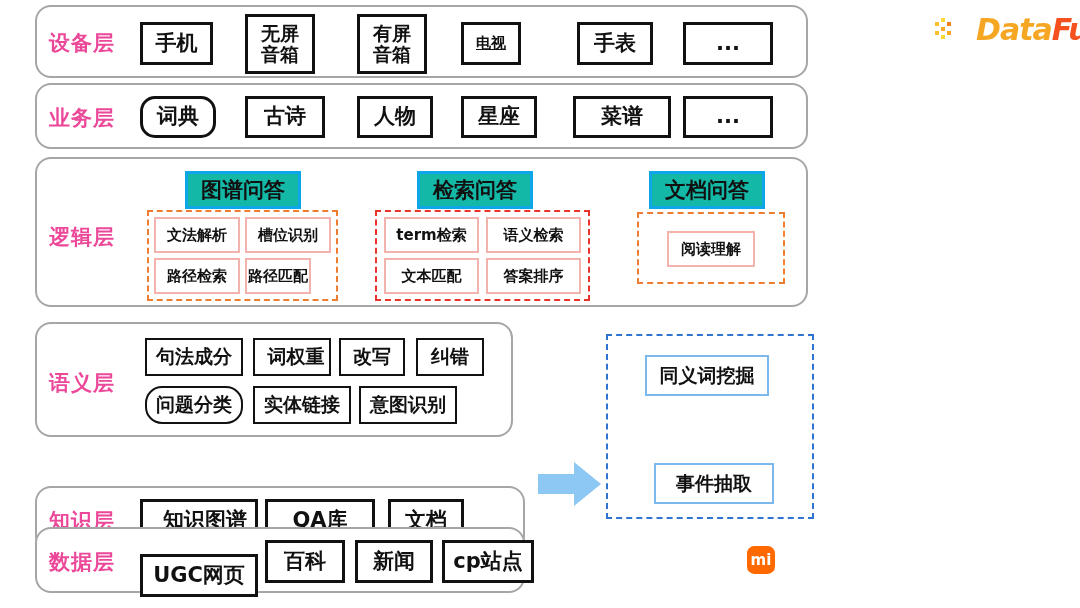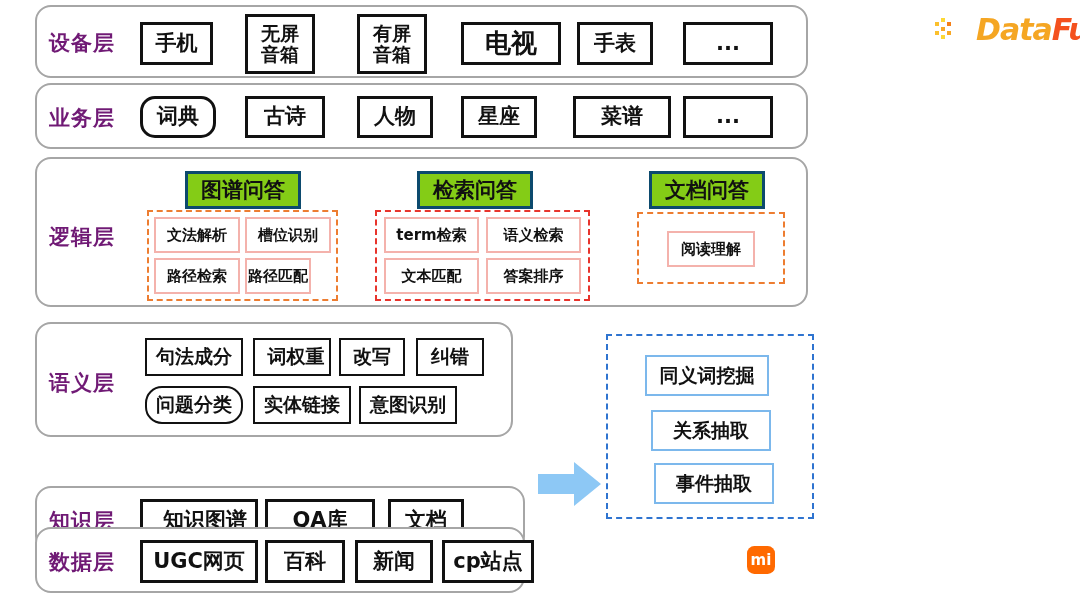--- a/index.html
+++ b/index.html
@@ -16,21 +16,21 @@
   .layer{
     position:absolute;
     border:2px solid #a6a6a6;
     border-radius:16px;
     background:#ffffff;
     box-sizing:border-box;
   }
   .layer-label{
     position:absolute;
     font-weight:bold;
-    color:#701a75;
+    color:#ec4899;
     white-space:nowrap;
     letter-spacing:1px;
   }
 
   
   .chip{
     position:absolute;
     border:3px solid #111111;
     background:#ffffff;
     box-sizing:border-box;
@@ -41,22 +41,22 @@
     font-weight:bold;
     color:#111111;
     line-height:1.12;
     white-space:pre-line;
   }
   .chip.thin{border-width:2px;}
 
   
   .group-title{
     position:absolute;
-    border:3px solid #0c4a6e;
-    background:#84cc16;
+    border:3px solid #0ea5e9;
+    background:#14b8a6;
     box-sizing:border-box;
     display:flex;align-items:center;justify-content:center;
     font-weight:bold;color:#111111;
   }
   .dash-group{
     position:absolute;
     box-sizing:border-box;
     background:transparent;
   }
   .dash-orange{border:2px dashed #ed7d31;}
@@ -109,21 +109,21 @@
 
 <div id="stage">
 
   <div class="layer" style="left:35px;top:5px;width:773px;height:73px;">
     <div class="layer-label" style="left:12px;top:22px;font-size:21px;">设备层</div>
     <div class="chip" style="left:103px;top:15px;width:73px;height:43px;font-size:21px;">手机</div>
     <div class="chip" style="left:208px;top:7px;width:70px;height:60px;font-size:19px;">无屏
 音箱</div>
     <div class="chip" style="left:320px;top:7px;width:70px;height:60px;font-size:19px;">有屏
 音箱</div>
-    <div class="chip" style="left:424px;top:15px;width:100px;height:43px;font-size:26px;">电视</div>
+    <div class="chip" style="left:424px;top:15px;width:60px;height:43px;font-size:15px;text-decoration:underline;">电视</div>
     <div class="chip" style="left:540px;top:15px;width:76px;height:43px;font-size:21px;">手表</div>
     <div class="chip" style="left:646px;top:15px;width:90px;height:43px;font-size:21px;">...</div>
   </div>
 
   <div class="layer" style="left:35px;top:83px;width:773px;height:66px;">
     <div class="layer-label" style="left:12px;top:19px;font-size:21px;">业务层</div>
     <div class="chip" style="left:103px;top:11px;width:76px;height:42px;font-size:21px;border-radius:15px;">词典</div>
     <div class="chip" style="left:208px;top:11px;width:80px;height:42px;font-size:21px;">古诗</div>
     <div class="chip" style="left:320px;top:11px;width:76px;height:42px;font-size:21px;">人物</div>
     <div class="chip" style="left:424px;top:11px;width:76px;height:42px;font-size:21px;">星座</div>
@@ -166,35 +166,34 @@
 
   <div class="layer" style="left:35px;top:450px;width:490px;height:66px;margin-top:36px;">
     <div class="layer-label" style="left:12px;top:19px;font-size:21px;">知识层</div>
     <div class="chip" style="left:103px;top:11px;width:118px;height:43px;font-size:21px;padding-left:12px;">知识图谱</div>
     <div class="chip" style="left:228px;top:11px;width:110px;height:43px;font-size:21px;">QA库</div>
     <div class="chip" style="left:351px;top:11px;width:76px;height:43px;font-size:21px;">文档</div>
   </div>
 
   <div class="layer" style="left:35px;top:527px;width:490px;height:66px;">
     <div class="layer-label" style="left:12px;top:19px;font-size:21px;">数据层</div>
-    <div class="chip" style="left:103px;top:11px;width:118px;height:43px;font-size:21px;">UGC网页</div>
+    <div class="chip" style="left:103px;top:25px;width:118px;height:43px;font-size:21px;">UGC网页</div>
     <div class="chip" style="left:228px;top:11px;width:80px;height:43px;font-size:21px;">百科</div>
     <div class="chip" style="left:318px;top:11px;width:78px;height:43px;font-size:21px;">新闻</div>
     <div class="chip" style="left:405px;top:11px;width:92px;height:43px;font-size:21px;">cp站点</div>
   </div>
 
   <div class="arrow" style="left:538px;top:460px;width:64px;height:48px;">
     <svg width="64" height="48" viewBox="0 0 64 48">
       <polygon points="0,14 36,14 36,2 63,24 36,46 36,34 0,34" fill="#8dc8f5"></polygon>
     </svg>
   </div>
 
   <div class="dash-group dash-blue" style="left:606px;top:334px;width:208px;height:185px;"></div>
   <div class="bluebox" style="left:645px;top:355px;width:124px;height:41px;font-size:19px;">同义词挖掘</div>
-  <div class="bluebox" style="left:651px;top:410px;width:120px;height:41px;font-size:19px;">关系抽取</div>
   <div class="bluebox" style="left:654px;top:463px;width:120px;height:41px;font-size:19px;">事件抽取</div>
 
   <div class="logo" style="left:935px;top:14px;height:30px;">
     <span style="display:inline-block;width:22px;height:22px;margin-right:1px;">
       <svg width="22" height="22" viewBox="0 0 22 22">
         <rect x="0" y="4" width="4" height="4" fill="#fbc02d"></rect>
         <rect x="6" y="0" width="4" height="4" fill="#fdd835"></rect>
         <rect x="6" y="9" width="4" height="4" fill="#f9a825"></rect>
         <rect x="0" y="13" width="4" height="4" fill="#fbc02d"></rect>
         <rect x="12" y="4" width="4" height="4" fill="#f57f17"></rect>

